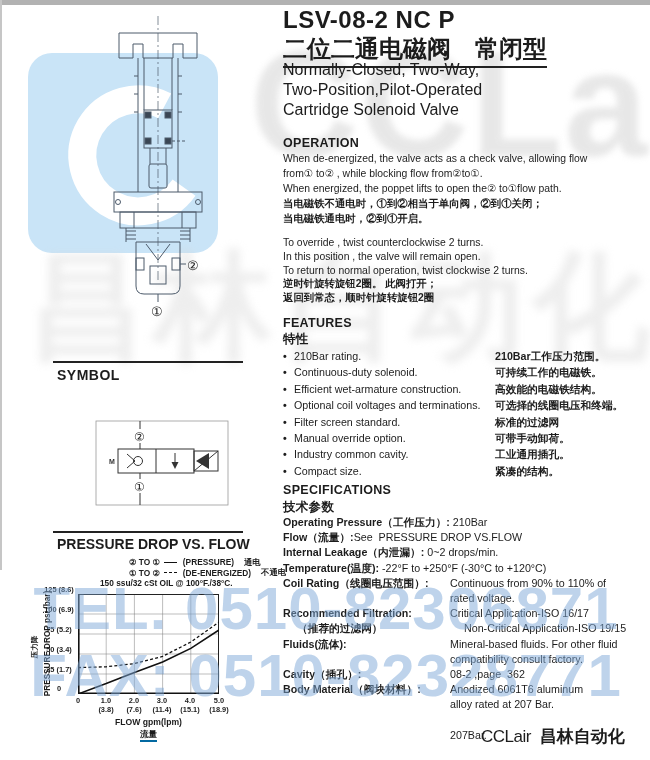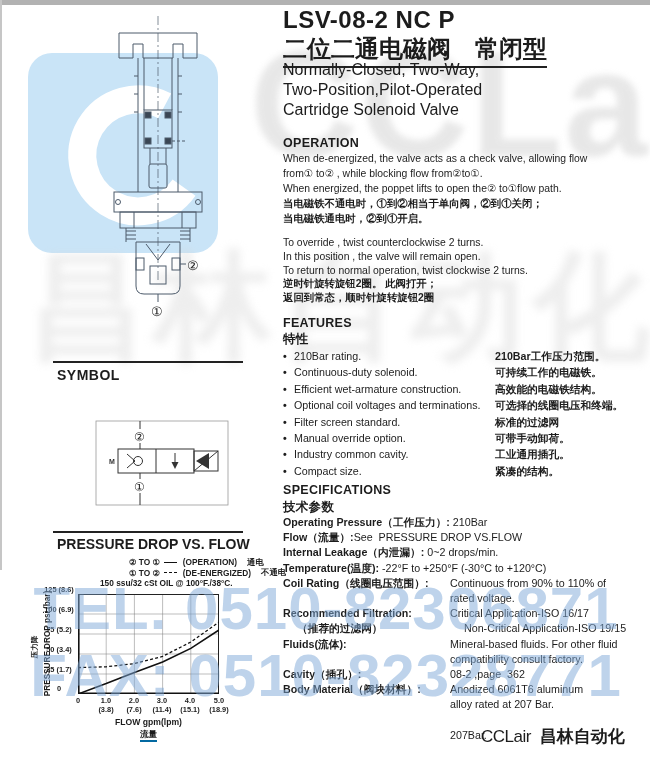--- a/index.html
+++ b/index.html
@@ -157,21 +157,21 @@
     <text x="16" y="51" font-size="7" font-weight="bold" fill="#333">M</text>
   </svg>
 
   <div class="abs rule" style="left:53px;top:531px;width:190px;"></div>
   <div class="abs chart-h">PRESSURE DROP VS. FLOW</div>
 
   <div class="abs legend">
     <div class="lg-row">
       <span>② TO ①</span>
       <span class="lg-sample solid" style="margin-left:4px"></span>
-      <span class="lg-desc">(OPERATION)</span>
+      <span class="lg-desc">(PRESSURE)</span>
       <span class="lg-cn">通电</span>
     </div>
     <div class="lg-row">
       <span>① TO ②</span>
       <span class="lg-sample dashed" style="margin-left:4px"></span>
       <span class="lg-desc">(DE-ENERGIZED)</span>
       <span class="lg-cn">不通电</span>
     </div>
     <div class="lg-row lg-cond">150 ssu/32 cSt OIL @ 100°F./38°C.</div>
   </div>

